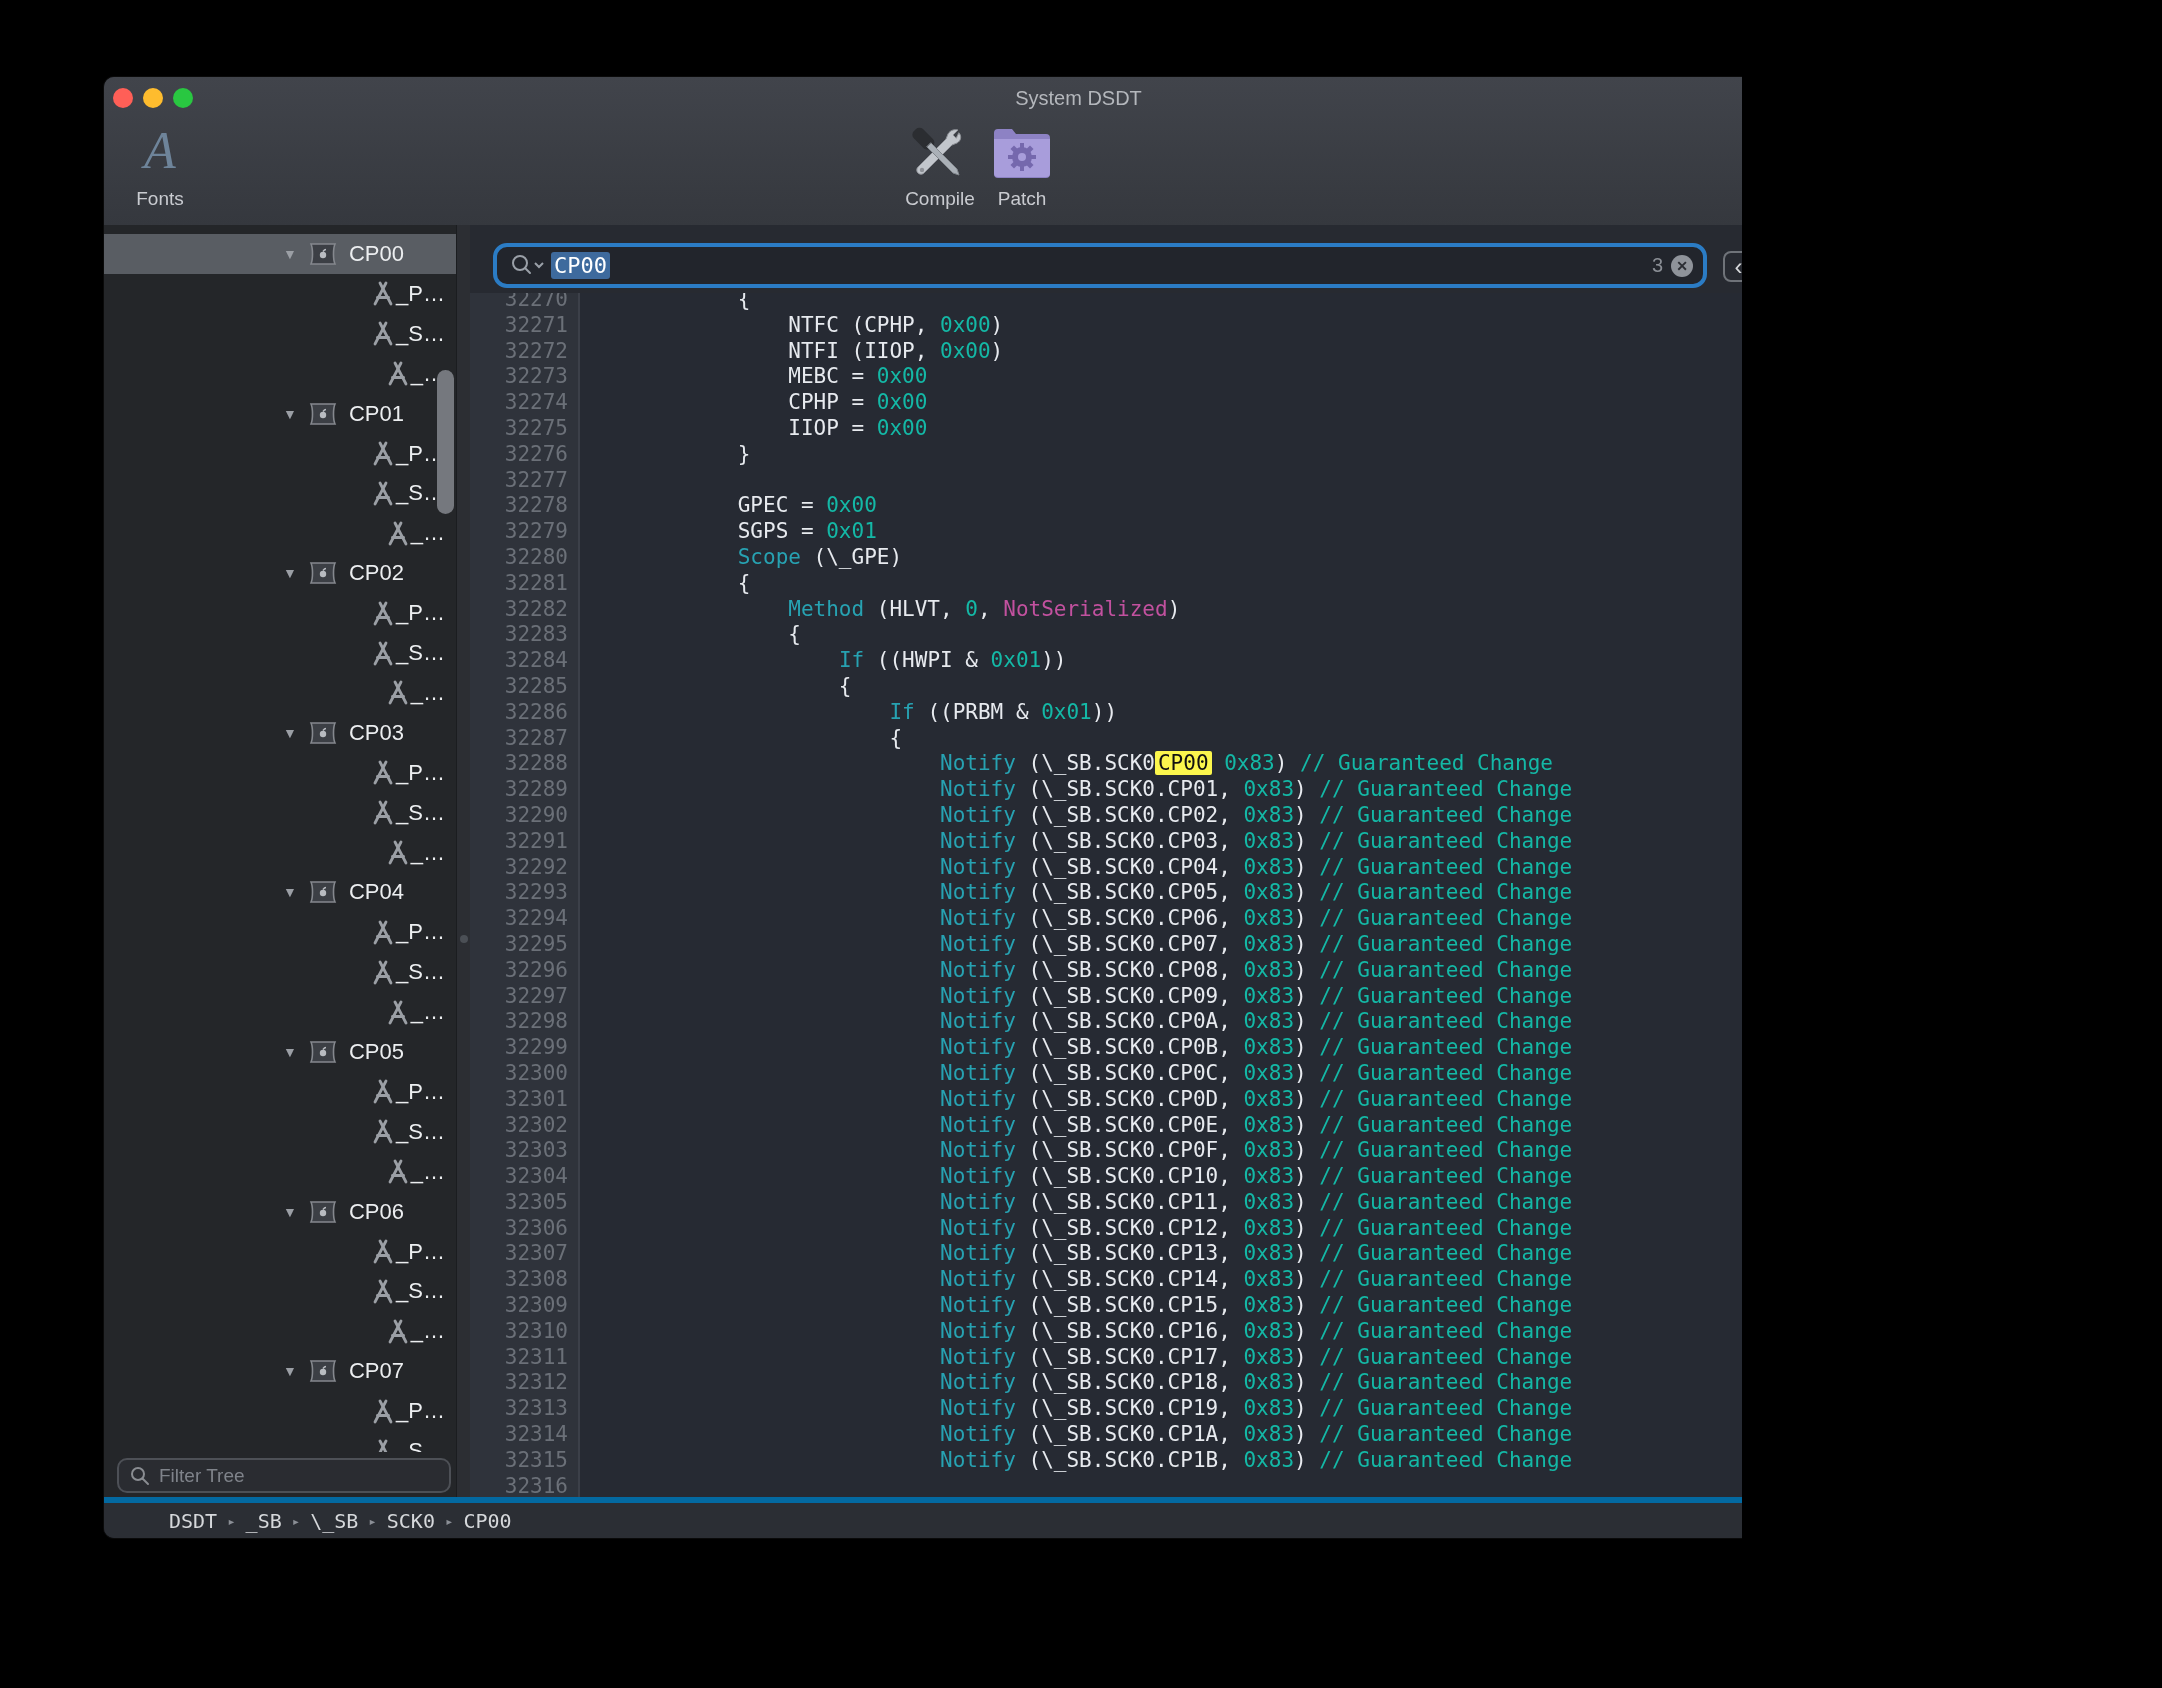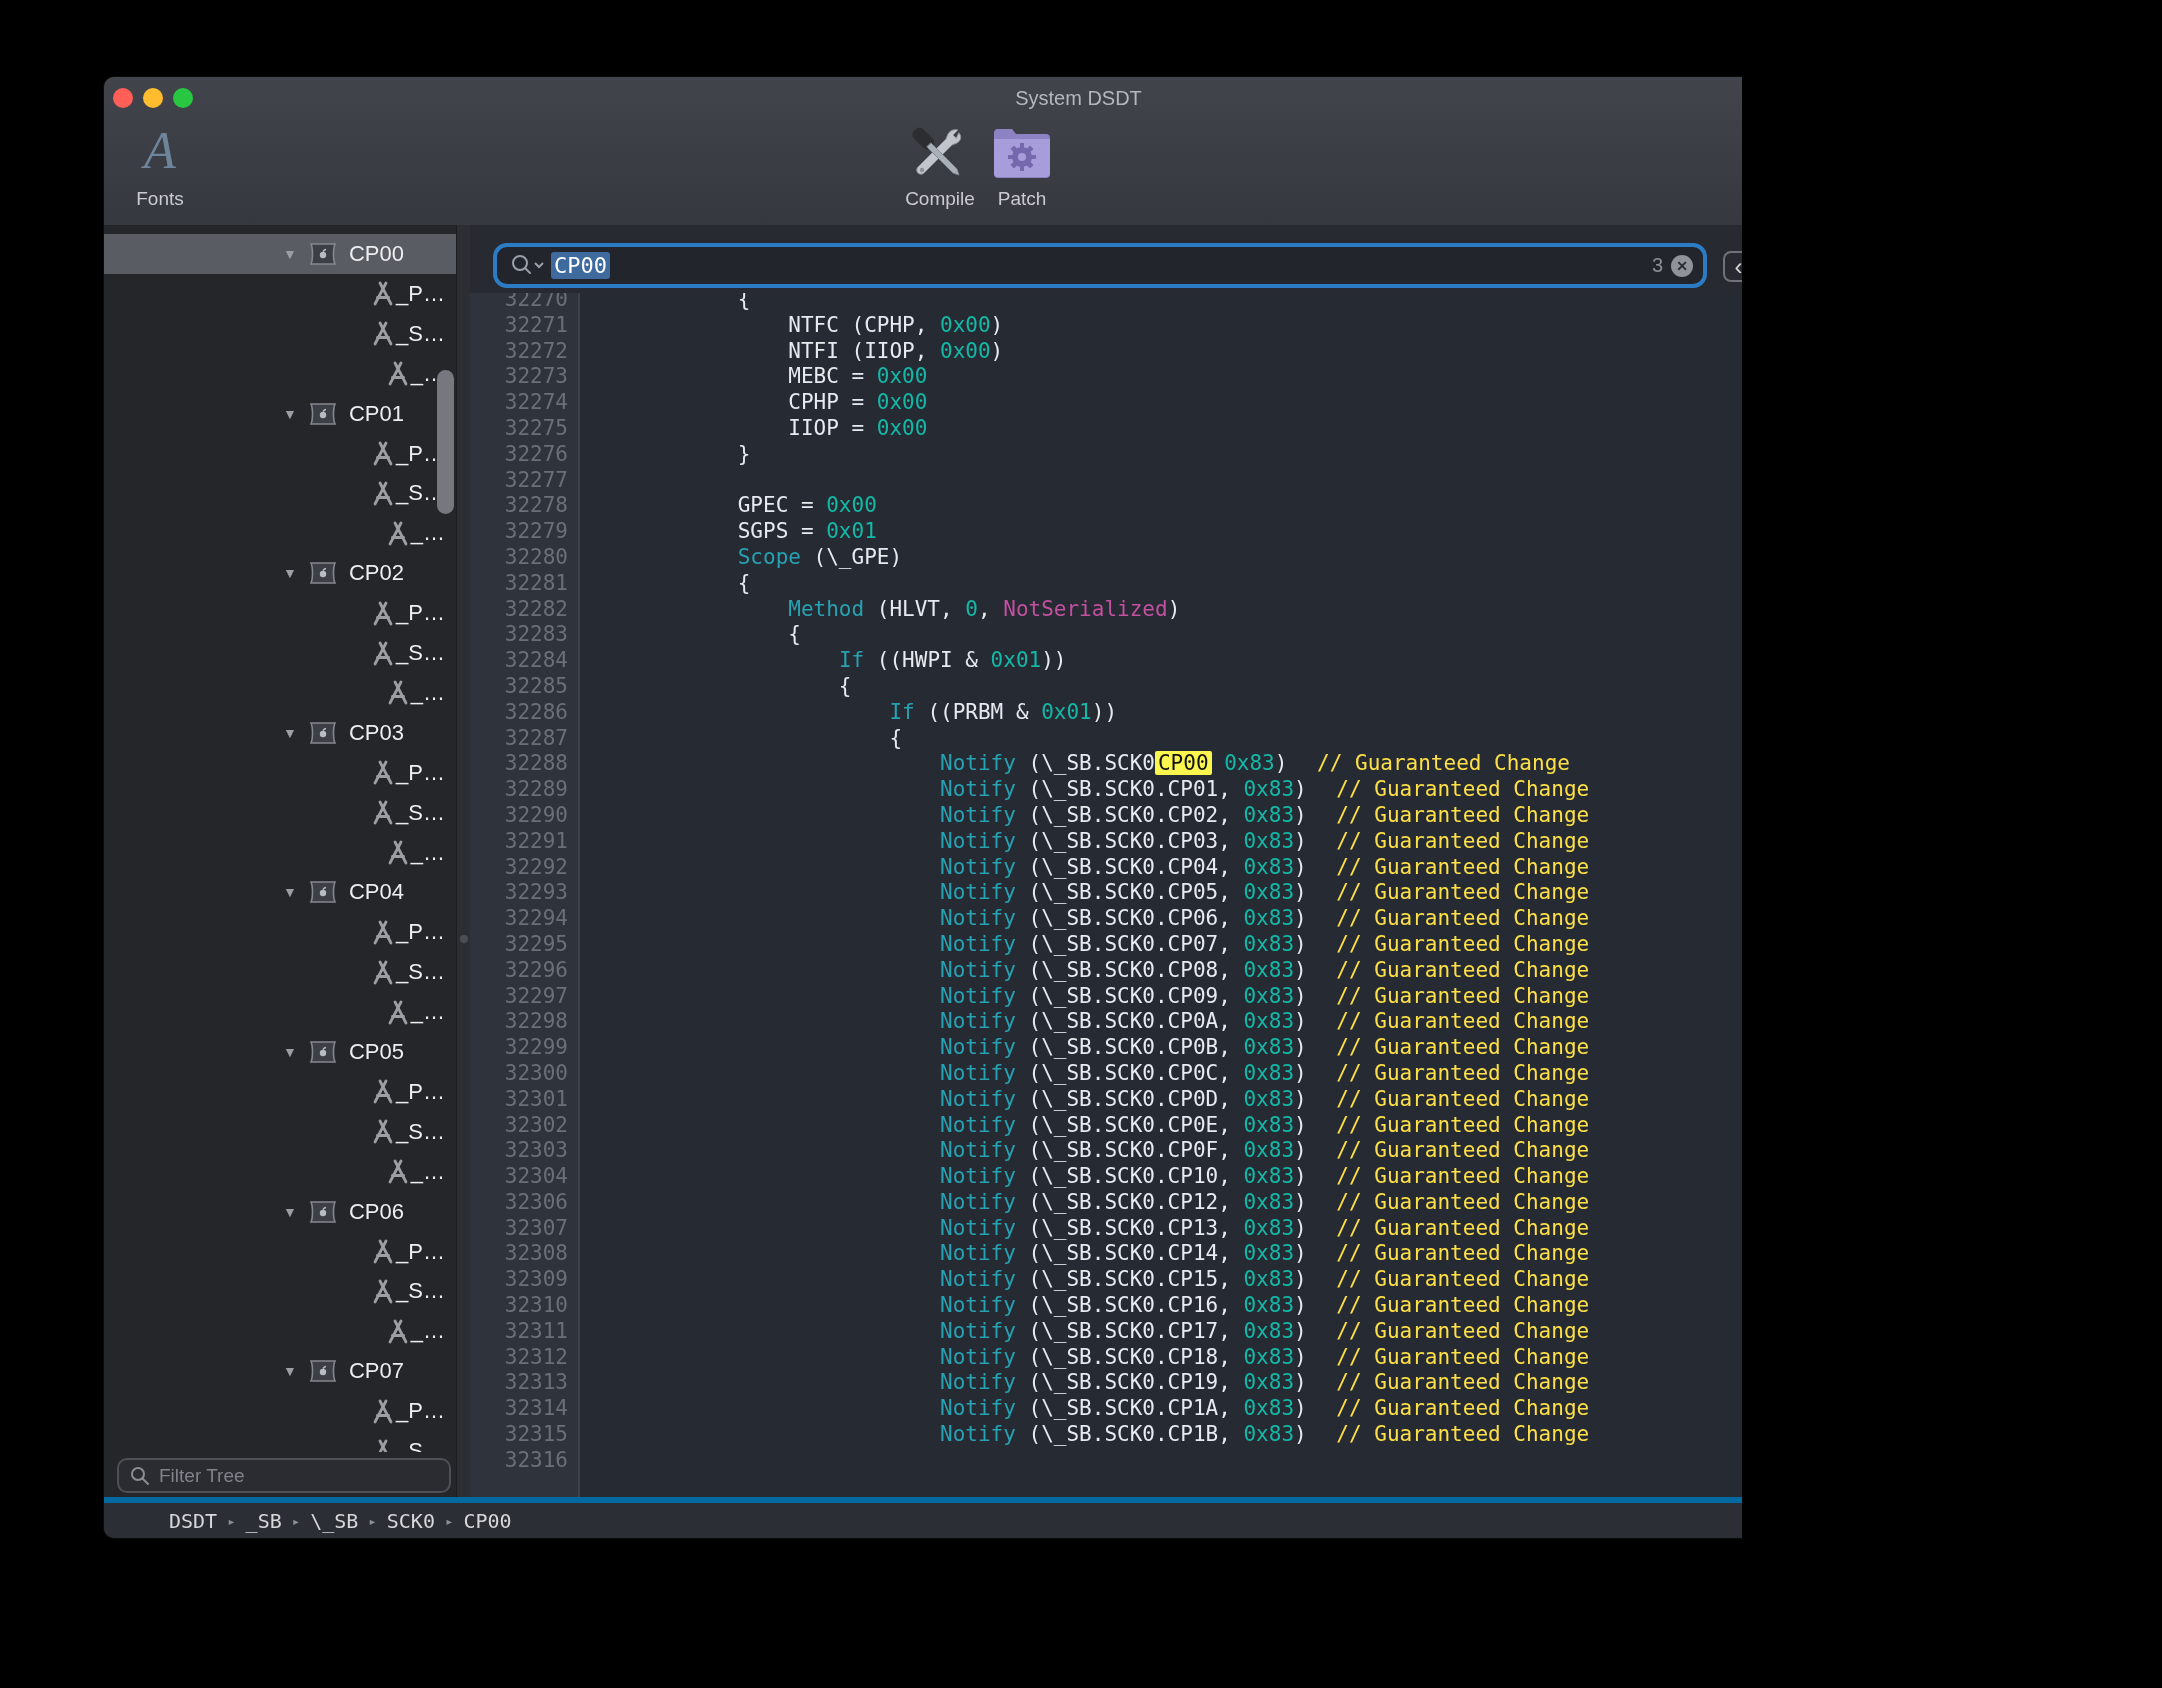--- a/index.html
+++ b/index.html
@@ -59,21 +59,21 @@
   .chk{position:absolute;left:1423px;top:32px;width:20px;height:20px;border-radius:4px;background:#53565c;
        border:1px solid #75787e;box-sizing:border-box;}
   .replb{position:absolute;left:1453px;top:30px;color:#e8eaec;font-size:21px;}
   .codearea{position:absolute;left:0;top:68px;right:0;bottom:0;overflow:hidden;
             font-family:"DejaVu Sans Mono",monospace;font-size:21px;}
   .gutterbg{position:absolute;left:0;top:0;width:108px;height:100%;background:#2f333b;border-right:2px solid #3c4049;}
   .lines{position:absolute;left:0;top:-6px;width:100%;}
   .cl{height:25.8px;line-height:25.8px;white-space:pre;display:flex;}
   .ln{width:98px;padding-right:12px;box-sizing:content-box;text-align:right;color:#6b7078;flex:0 0 auto;}
   .ct{margin-left:6px;color:#e7eaef;}
-  .tok-k{color:#27a2b2;} .tok-n{color:#14b8a6;} .tok-c{color:#fde047;margin-left:17px;} .tok-m{color:#c2519f;}
+  .tok-k{color:#27a2b2;} .tok-n{color:#14b8a6;} .tok-c{color:#14b8a6;} .tok-m{color:#c2519f;}
   .tok-hl{background:#fbf64d;color:#111;border-radius:2px;padding:0 3px;}
   
   .crumbbar{position:absolute;left:0;bottom:0;width:100%;height:41px;background:#2b2e34;
             border-top:6px solid #0369a1;display:flex;align-items:center;padding-left:65px;box-sizing:border-box;
             font-family:"DejaVu Sans Mono",monospace;}
   .crumb{color:#d6d8db;font-size:20px;}
   .crumb-sep{color:#8b8f96;font-size:14px;margin:0 10px;}
   svg{display:block;}
 </style>
 </head>
@@ -552,20 +552,21 @@
               <div class="cl"><span class="ln">32295</span><span class="ct"><span>                            </span><span class="tok-k">Notify</span><span> (\_SB.SCK0.CP07, </span><span class="tok-n">0x83</span><span>) </span><span class="tok-c">// Guaranteed Change</span></span></div>
               <div class="cl"><span class="ln">32296</span><span class="ct"><span>                            </span><span class="tok-k">Notify</span><span> (\_SB.SCK0.CP08, </span><span class="tok-n">0x83</span><span>) </span><span class="tok-c">// Guaranteed Change</span></span></div>
               <div class="cl"><span class="ln">32297</span><span class="ct"><span>                            </span><span class="tok-k">Notify</span><span> (\_SB.SCK0.CP09, </span><span class="tok-n">0x83</span><span>) </span><span class="tok-c">// Guaranteed Change</span></span></div>
               <div class="cl"><span class="ln">32298</span><span class="ct"><span>                            </span><span class="tok-k">Notify</span><span> (\_SB.SCK0.CP0A, </span><span class="tok-n">0x83</span><span>) </span><span class="tok-c">// Guaranteed Change</span></span></div>
               <div class="cl"><span class="ln">32299</span><span class="ct"><span>                            </span><span class="tok-k">Notify</span><span> (\_SB.SCK0.CP0B, </span><span class="tok-n">0x83</span><span>) </span><span class="tok-c">// Guaranteed Change</span></span></div>
               <div class="cl"><span class="ln">32300</span><span class="ct"><span>                            </span><span class="tok-k">Notify</span><span> (\_SB.SCK0.CP0C, </span><span class="tok-n">0x83</span><span>) </span><span class="tok-c">// Guaranteed Change</span></span></div>
               <div class="cl"><span class="ln">32301</span><span class="ct"><span>                            </span><span class="tok-k">Notify</span><span> (\_SB.SCK0.CP0D, </span><span class="tok-n">0x83</span><span>) </span><span class="tok-c">// Guaranteed Change</span></span></div>
               <div class="cl"><span class="ln">32302</span><span class="ct"><span>                            </span><span class="tok-k">Notify</span><span> (\_SB.SCK0.CP0E, </span><span class="tok-n">0x83</span><span>) </span><span class="tok-c">// Guaranteed Change</span></span></div>
               <div class="cl"><span class="ln">32303</span><span class="ct"><span>                            </span><span class="tok-k">Notify</span><span> (\_SB.SCK0.CP0F, </span><span class="tok-n">0x83</span><span>) </span><span class="tok-c">// Guaranteed Change</span></span></div>
               <div class="cl"><span class="ln">32304</span><span class="ct"><span>                            </span><span class="tok-k">Notify</span><span> (\_SB.SCK0.CP10, </span><span class="tok-n">0x83</span><span>) </span><span class="tok-c">// Guaranteed Change</span></span></div>
+              <div class="cl"><span class="ln">32305</span><span class="ct"><span>                            </span><span class="tok-k">Notify</span><span> (\_SB.SCK0.CP11, </span><span class="tok-n">0x83</span><span>) </span><span class="tok-c">// Guaranteed Change</span></span></div>
               <div class="cl"><span class="ln">32306</span><span class="ct"><span>                            </span><span class="tok-k">Notify</span><span> (\_SB.SCK0.CP12, </span><span class="tok-n">0x83</span><span>) </span><span class="tok-c">// Guaranteed Change</span></span></div>
               <div class="cl"><span class="ln">32307</span><span class="ct"><span>                            </span><span class="tok-k">Notify</span><span> (\_SB.SCK0.CP13, </span><span class="tok-n">0x83</span><span>) </span><span class="tok-c">// Guaranteed Change</span></span></div>
               <div class="cl"><span class="ln">32308</span><span class="ct"><span>                            </span><span class="tok-k">Notify</span><span> (\_SB.SCK0.CP14, </span><span class="tok-n">0x83</span><span>) </span><span class="tok-c">// Guaranteed Change</span></span></div>
               <div class="cl"><span class="ln">32309</span><span class="ct"><span>                            </span><span class="tok-k">Notify</span><span> (\_SB.SCK0.CP15, </span><span class="tok-n">0x83</span><span>) </span><span class="tok-c">// Guaranteed Change</span></span></div>
               <div class="cl"><span class="ln">32310</span><span class="ct"><span>                            </span><span class="tok-k">Notify</span><span> (\_SB.SCK0.CP16, </span><span class="tok-n">0x83</span><span>) </span><span class="tok-c">// Guaranteed Change</span></span></div>
               <div class="cl"><span class="ln">32311</span><span class="ct"><span>                            </span><span class="tok-k">Notify</span><span> (\_SB.SCK0.CP17, </span><span class="tok-n">0x83</span><span>) </span><span class="tok-c">// Guaranteed Change</span></span></div>
               <div class="cl"><span class="ln">32312</span><span class="ct"><span>                            </span><span class="tok-k">Notify</span><span> (\_SB.SCK0.CP18, </span><span class="tok-n">0x83</span><span>) </span><span class="tok-c">// Guaranteed Change</span></span></div>
               <div class="cl"><span class="ln">32313</span><span class="ct"><span>                            </span><span class="tok-k">Notify</span><span> (\_SB.SCK0.CP19, </span><span class="tok-n">0x83</span><span>) </span><span class="tok-c">// Guaranteed Change</span></span></div>
               <div class="cl"><span class="ln">32314</span><span class="ct"><span>                            </span><span class="tok-k">Notify</span><span> (\_SB.SCK0.CP1A, </span><span class="tok-n">0x83</span><span>) </span><span class="tok-c">// Guaranteed Change</span></span></div>
               <div class="cl"><span class="ln">32315</span><span class="ct"><span>                            </span><span class="tok-k">Notify</span><span> (\_SB.SCK0.CP1B, </span><span class="tok-n">0x83</span><span>) </span><span class="tok-c">// Guaranteed Change</span></span></div>

